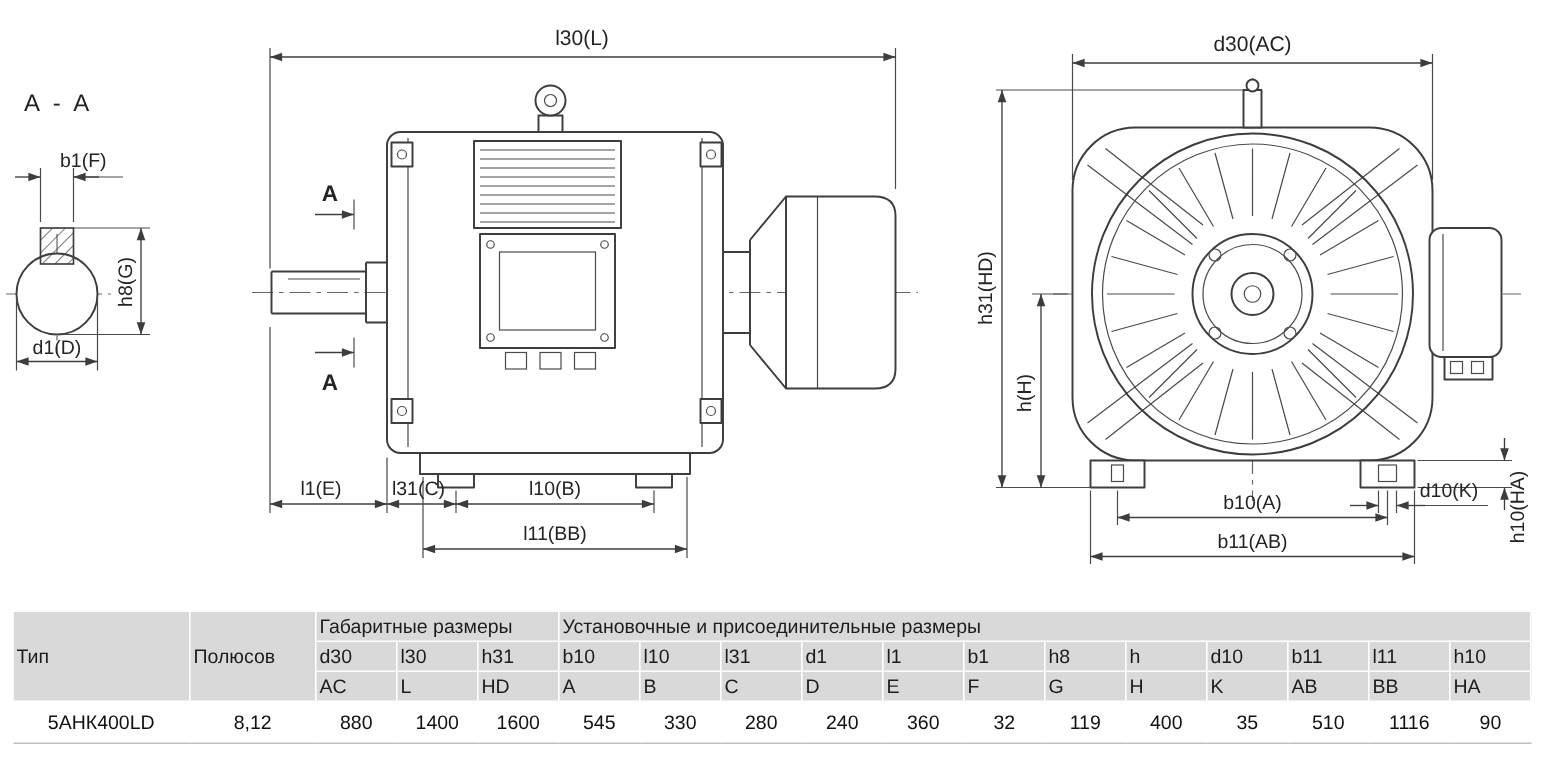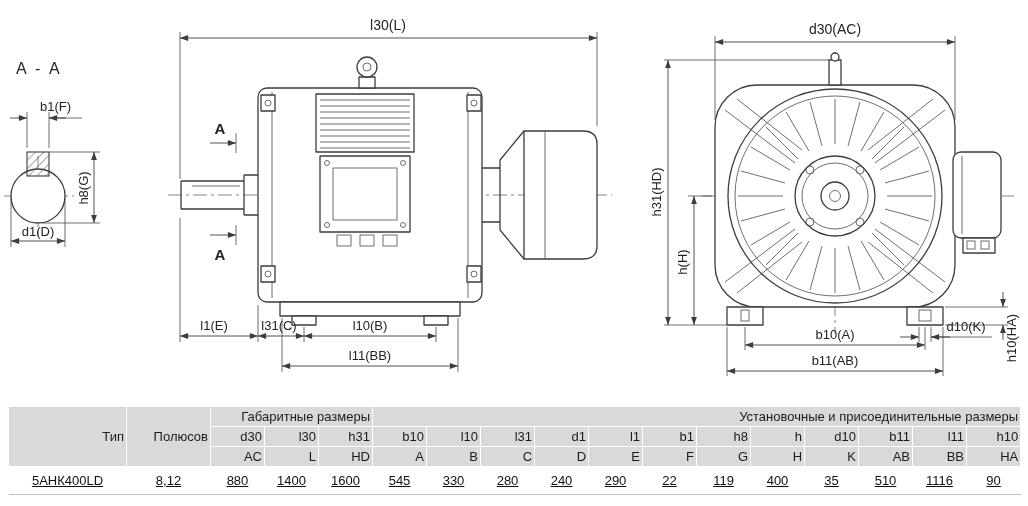--- a/index.html
+++ b/index.html
@@ -7,22 +7,22 @@
   svg text { font-family:"Liberation Sans",sans-serif; font-size:13px; fill:#242424; }
   .ln   { stroke:#3d3d3d; stroke-width:1.3; fill:none; stroke-linejoin:round; }
   .lnf  { stroke:#3d3d3d; stroke-width:1.3; fill:#ffffff; stroke-linejoin:round; }
   .thin { stroke:#4a4a4a; stroke-width:0.8; fill:none; }
   .dim  { stroke:#3f3f3f; stroke-width:0.9; fill:none; }
   .cl   { stroke:#666666; stroke-width:0.8; fill:none; stroke-dasharray:14 4 3 4; }
   .hatchfill { fill:url(#hatch); stroke:#3d3d3d; stroke-width:1.1; }
   .big { font-size:16px; letter-spacing:2px; }
   .mark { font-size:15px; font-weight:bold; }
   table.dims { border-collapse:collapse; table-layout:fixed; width:1012px; margin:6px 8px 0 8px; }
-  table.dims th { background:#d9d9d9; border:1px solid #ffffff; font-weight:400; font-size:13px; color:#1c1c1c; padding:2px 2px; text-align:right; }
-  table.dims td { font-size:13px; color:#111111; text-align:center; padding:6px 2px;text-decoration:underline; }
+  table.dims th { background:#d9d9d9; border:1px solid #ffffff; font-weight:400; font-size:13px; color:#1c1c1c; padding:2px 2px; text-align:left; }
+  table.dims td { font-size:13px; color:#111111; text-align:center; padding:6px 2px; }
   table.dims tbody tr { border-bottom:1px solid #bfbfbf; }
 </style>
 </head>
 <body>
 
 
 
 <svg class="drawing" width="1028" height="396" viewBox="0 0 1028 396">
   <defs>
     <marker id="arw" viewBox="0 0 10 10" refX="9.5" refY="5" markerWidth="10" markerHeight="10" orient="auto-start-reverse">
@@ -271,22 +271,22 @@
     <tr>
       <td>5АНК400LD</td>
       <td>8,12</td>
       <td>880</td>
       <td>1400</td>
       <td>1600</td>
       <td>545</td>
       <td>330</td>
       <td>280</td>
       <td>240</td>
-      <td>290</td>
-      <td>22</td>
+      <td>360</td>
+      <td>32</td>
       <td>119</td>
       <td>400</td>
       <td>35</td>
       <td>510</td>
       <td>1116</td>
       <td>90</td>
     </tr>
   </tbody>
 </table>
 

